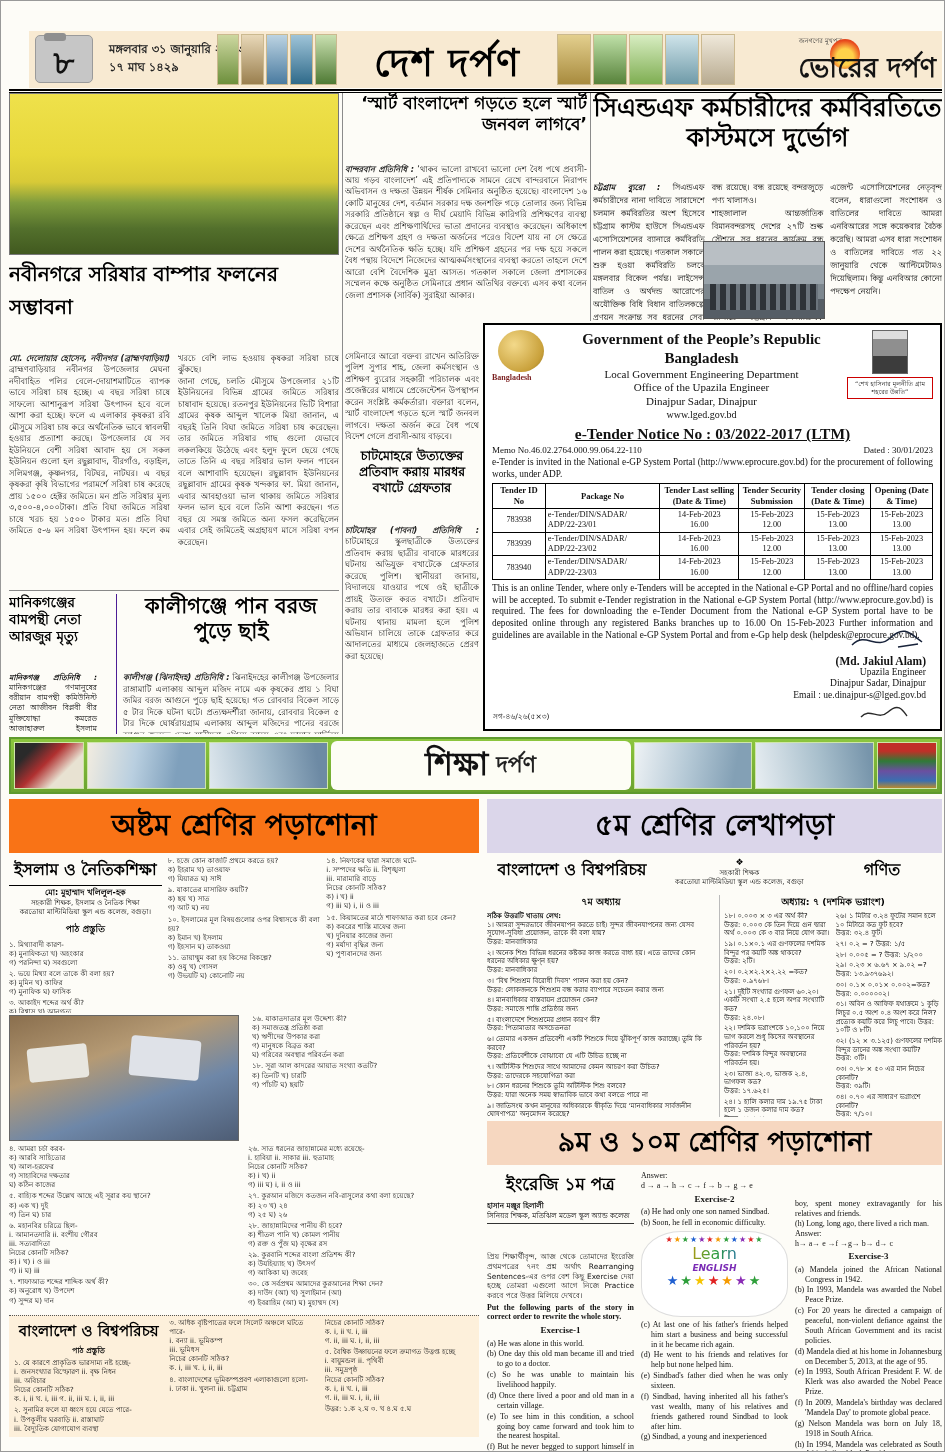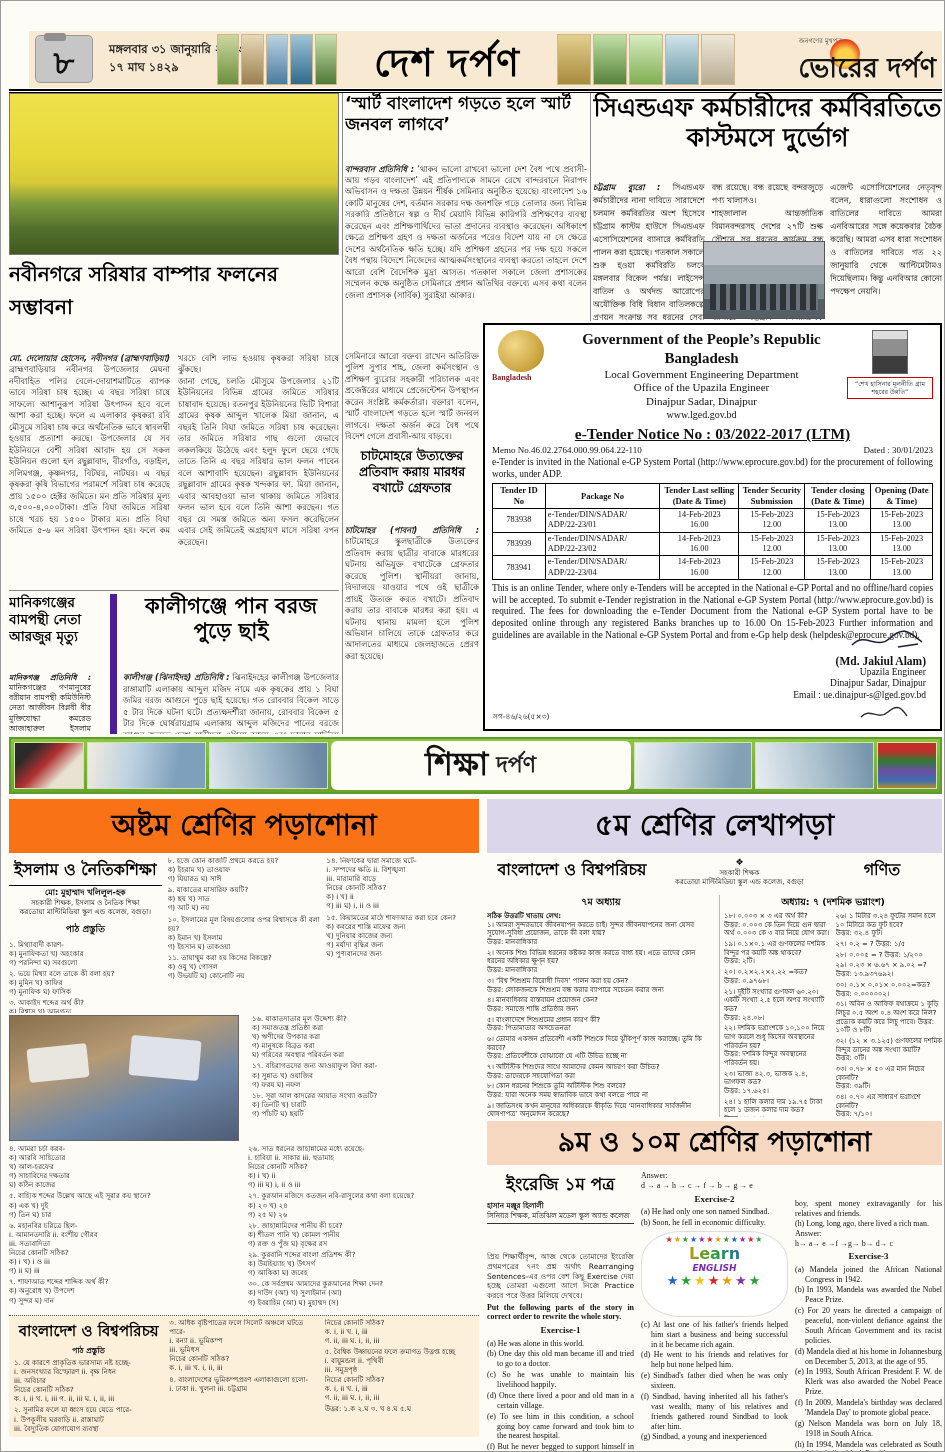--- a/index.html
+++ b/index.html
@@ -39,28 +39,28 @@
   
   .body8 { font-size:8.2px; line-height:1.4; color:#1a1a1a; }
   .byline { font-weight:bold; font-style:italic; }
 
   .leftcol { top:92px; left:8px; width:330px; height:641px; overflow:hidden; }
   .photo-mustard { width:330px; height:162px; border:1px solid #777;
      background:linear-gradient(180deg,#efe14b 0%,#e7d83b 38%,#d8ca37 55%,#7f9c3d 68%,#53702c 84%,#41591f 100%); }
   .h-mustard { font-size:20px; font-weight:bold; color:#000; margin:4px 0 3px 0; }
   .mustard-body { column-count:2; column-gap:8px; height:232px; overflow:hidden; }
   .leftbottom { display:flex; border-top:1px solid #888; margin-top:5px; padding-top:3px; height:200px; overflow:hidden; }
-  .manikganj { width:108px; padding-right:19px; border-right:7px solid #4c1d95; }
+  .manikganj { width:108px; padding-right:19px; border-right:1px solid #4c1d95; }
   .h-manik { font-size:13.5px; font-weight:bold; line-height:1.25; }
   .manik-body { font-size:7.6px; line-height:1.35; }
   .kaliganj { flex:1; padding-left:6px; }
   .h-kali { font-size:21px; font-weight:bold; text-align:center; line-height:1.2; margin-bottom:3px; }
 
   .midcol { top:92px; left:344px; width:242px; height:226px; overflow:hidden; }
-  .h-smart { font-size:17px; font-weight:bold; text-align:left; line-height:1.25; margin-bottom:4px; }
+  .h-smart { font-size:17px; font-weight:bold; text-align:right; line-height:1.25; margin-bottom:4px; }
   .midcol2 { top:322px; left:344px; width:134px; height:408px; overflow:hidden; }
   .h-chat { font-size:12.5px; font-weight:bold; text-align:center; line-height:1.3; margin:5px 0 2px 0; }
 
   .rightcol { top:92px; left:592px; width:349px; height:228px; overflow:hidden; }
   .h-customs { font-size:25px; font-weight:bold; text-align:center; line-height:1.2; margin-bottom:16px; }
   .customs-body { column-count:3; column-gap:7px; font-size:8px; height:158px; overflow:hidden; }
   .photo-customs { position:absolute; left:110px; top:148px; width:122px; height:78px; border:1px solid #555;
      background:linear-gradient(180deg,#b9bfc4 0 30%,#9aa4ab 30% 55%,#7d878e 55% 75%,#565e66 75% 100%); }
   .photo-customs:before { content:""; position:absolute; left:6px; right:6px; bottom:8px; height:26px;
      background:repeating-linear-gradient(90deg,#2e3338 0 6px,#6b747c 6px 10px); }
@@ -150,21 +150,21 @@
   .c9cols { top:1170px; left:486px; width:455px; height:280px; display:flex; gap:7px; overflow:hidden; }
   .c9cols > div { flex:1; overflow:hidden; }
   .eng { font-family:"Liberation Serif",serif; font-size:7.9px; line-height:1.25; color:#111; }
   .eng .item { text-align:justify; padding-left:10px; text-indent:-10px; margin-bottom:1px; }
   .engtitle { font-family:"DejaVu Sans",sans-serif; font-size:17px; font-weight:bold; text-align:center; margin-bottom:2px; }
   .engby { font-size:7.2px; line-height:1.35; border-bottom:1px solid #333; padding-bottom:3px; margin-bottom:3px; }
   .exlabel { font-weight:bold; text-align:center; font-size:9px; margin:3px 0 2px 0; }
   .learn { height:86px; border:1px solid #ddd; border-radius:40px/30px; margin:3px 0; position:relative;
            background:#fff; overflow:hidden; text-align:center; }
   .learn .arc { font-size:8px; letter-spacing:1px; margin-top:3px; }
-  .learn .word1 { font-size:16px; font-weight:bold;
+  .learn .word1 { font-size:16px; font-weight:normal;
       background:linear-gradient(90deg,#e02020,#f59a00,#2e9e3a,#1f5fd0,#8a2bb5); -webkit-background-clip:text; background-clip:text; color:transparent; }
   .learn .word2 { font-size:9px; font-style:italic; color:#7a2bb5; font-weight:bold; }
   .learn .row2 { font-size:13px; letter-spacing:2px; }
 </style>
 </head>
 <body>
 
 <div class="page">
 
   <div class="abs masthead">
@@ -313,23 +313,23 @@
           <td class="pre">14-Feb-2023
 16.00</td>
             <td class="pre">15-Feb-2023
 12.00</td>
           <td class="pre">15-Feb-2023
 13.00</td>
             <td class="pre">15-Feb-2023
 13.00</td>
         </tr>
         <tr>
-          <td class="pre">783941</td>
+          <td class="pre">783940</td>
             <td class="pre" style="text-align:left">e-Tender/DIN/SADAR/
-ADP/22-23/04</td>
+ADP/22-23/03</td>
           <td class="pre">14-Feb-2023
 16.00</td>
             <td class="pre">15-Feb-2023
 12.00</td>
           <td class="pre">15-Feb-2023
 13.00</td>
             <td class="pre">15-Feb-2023
 13.00</td>
         </tr>
       </tbody>
@@ -426,23 +426,20 @@
 
   <div class="abs c8row2">
     <div class="photo-class"></div>
     <div class="rcol qtxt">
 
     <div class="q pre">১৬. যাকাতদাতার মূল উদ্দেশ্য কী?
 ক) সমাজতন্ত্র প্রতিষ্ঠা করা
 খ) ঋণীদের উপকার করা
 গ) মানুষকে বিব্রত করা
 ঘ) গরিবের অবস্থার পরিবর্তন করা</div>
-        <div class="q pre">১৭. বহিরাগতদের জন্য আওয়াফুল বিদা করা-
-ক) সুন্নাত   খ) ওয়াজিব
-গ) ফরয   ঘ) নফল</div>
         <div class="q pre">১৮. সূরা আল কাদরের আয়াত সংখ্যা কতটি?
 ক) তিনটি   খ) চারটি
 গ) পাঁচটি   ঘ) ছয়টি</div>
       </div>
   </div>
 
   <div class="abs c8row3">
     <div class="qtxt">
 
     <div class="q pre">৪. আমরা চর্চা করব-

